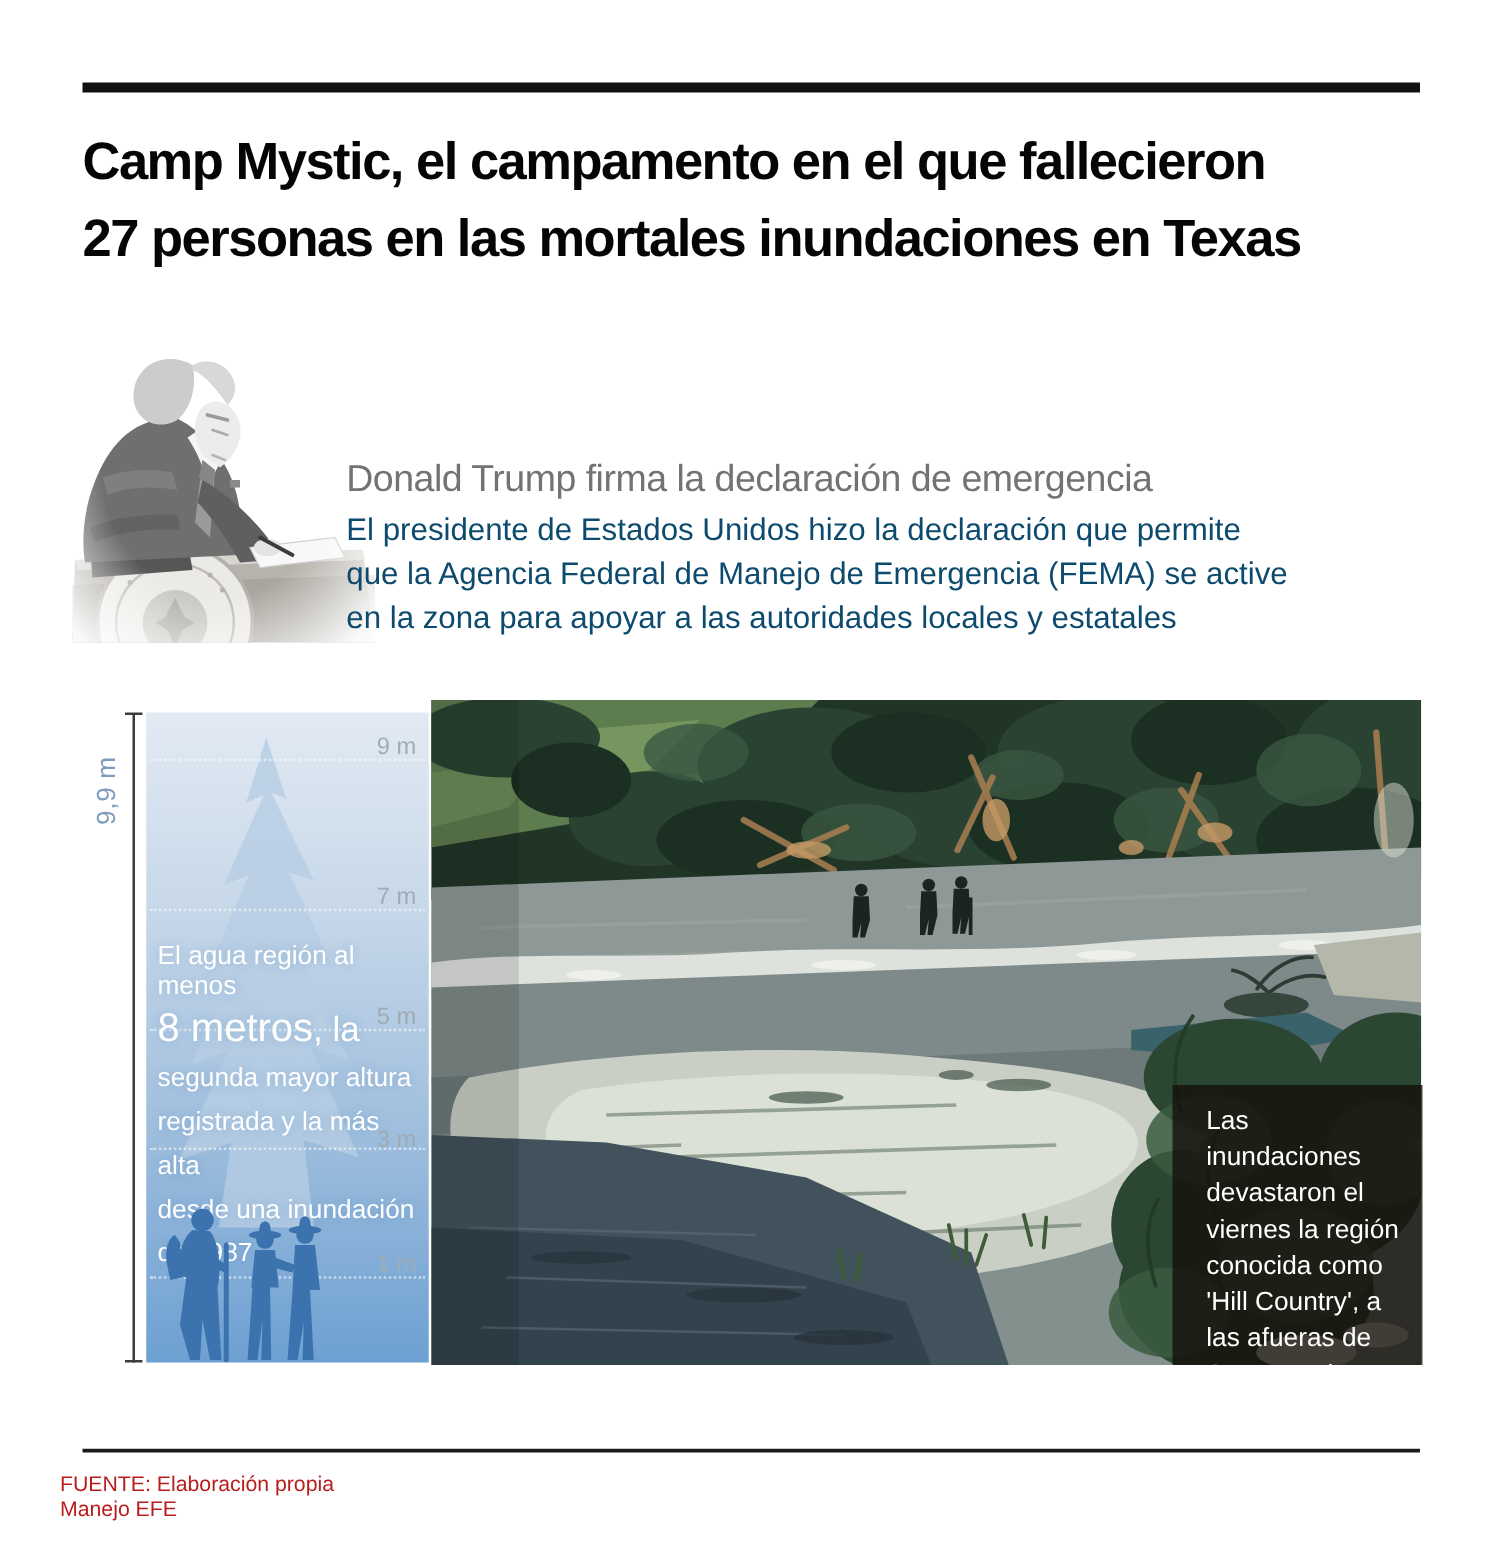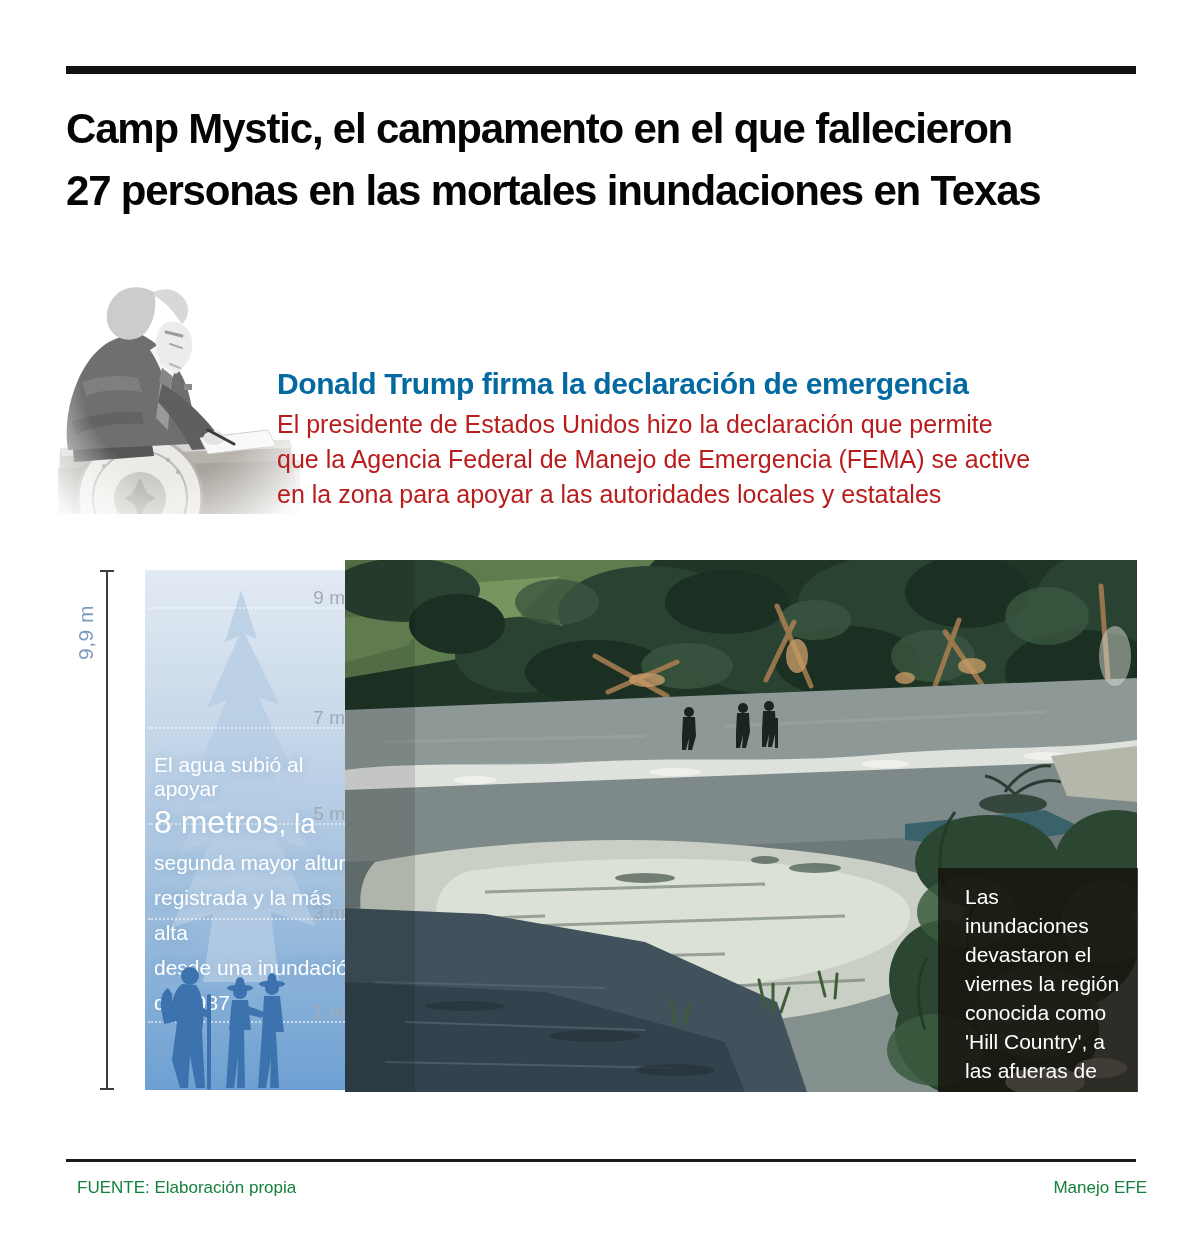--- a/index.html
+++ b/index.html
@@ -10,28 +10,28 @@
   
   .top-rule { position:absolute; left:66px; top:66px; width:1070px; height:8px; background:#111111; }
   .headline { position:absolute; left:66px; top:98px; width:1080px;
               font-size:42px; font-weight:bold; color:#050505; line-height:62px;
               letter-spacing:-1.2px; white-space:pre-line; }
 
   
   .trump-illo { position:absolute; left:58px; top:272px; width:242px; height:242px; }
   .trump-fade { position:absolute; inset:0;
                 background:radial-gradient(ellipse at 48% 42%, rgba(255,255,255,0) 52%, rgba(255,255,255,0.92) 92%, #ffffff 100%); }
-  .trump-heading { position:absolute; left:277px; top:367px; font-size:30px; font-weight:bold;
-                   color:#0369a1; letter-spacing:-0.4px;text-align:center; }
-  .trump-body { position:absolute; left:277px; top:407px; font-size:25px; color:#b91c1c;
+  .trump-heading { position:absolute; left:277px; top:367px; font-size:30px; font-weight:normal;
+                   color:#737373; letter-spacing:-0.4px;text-align:center; }
+  .trump-body { position:absolute; left:277px; top:407px; font-size:25px; color:#0c4a6e;
                 line-height:35px; white-space:pre-line; }
 
   
-  .scale-panel { position:absolute; left:117px; top:570px; width:210px; height:520px;
-                 background:linear-gradient(180deg,#e2eaf3 0%, #c9d9ea 28%, #a2c0de 62%, #6da0d2 100%);margin-left:28px; }
+  .scale-panel { position:absolute; left:117px; top:570px; width:226px; height:520px;
+                 background:linear-gradient(180deg,#e2eaf3 0%, #c9d9ea 28%, #a2c0de 62%, #6da0d2 100%); }
   .tree-svg { position:absolute; left:0; top:14px; width:226px; height:400px; }
   .dash-line { position:absolute; left:3px; width:220px; border-top:2px dotted rgba(255,255,255,0.55); }
   .dl-9 { top:37px; } .dl-7 { top:157px; } .dl-5 { top:253px; } .dl-3 { top:348px; } .dl-1 { top:451px; }
   .tick-label { position:absolute; right:10px; transform:translateY(-105%); font-size:19px; color:#a0abb4; }
   .tl-9 { top:40px; } .tl-7 { top:160px; } .tl-5 { top:256px; } .tl-3 { top:355px; } .tl-1 { top:454px; }
   .scale-text { position:absolute; left:9px; top:183px; width:212px; color:#ffffff;
                 text-shadow:0 0 8px rgba(90,140,190,0.35); }
   .scale-intro { font-size:21px; margin-bottom:3px; }
   .scale-big-line { margin-bottom:4px; }
   .scale-big { font-size:32px; }
@@ -48,22 +48,22 @@
 
   
   .photo { position:absolute; left:345px; top:560px; width:792px; height:532px; overflow:hidden; }
   .photo svg { display:block; width:792px; height:532px; }
   .photo-caption { position:absolute; left:938px; top:868px; width:200px; height:224px;
                    background:rgba(20,16,10,0.78); color:#ffffff; font-size:21px; line-height:29px;
                    padding:14px 10px 0 27px; white-space:pre-line; }
 
   
   .bottom-rule { position:absolute; left:66px; top:1159px; width:1070px; height:3px; background:#1c1c1c; }
-  .footer-row { position:absolute; left:77px; top:1178px; width:1070px; display:flex;
-                justify-content:space-between; font-size:17px; color:#15803d; }
+  .footer-row { position:absolute; left:48px; top:1178px; width:1070px; display:flex;
+                justify-content:space-between; font-size:17px; color:#b91c1c;flex-direction:column; }
 </style>
 </head>
 <body>
 
 <div class="canvas">
 
   <div class="top-rule"></div>
 
   <h1 class="headline">Camp Mystic, el campamento en el que fallecieron
 27 personas en las mortales inundaciones en Texas</h1>
@@ -136,21 +136,21 @@
     <div class="dash-line dl-3"></div>
     <div class="dash-line dl-1"></div>
 
     <div class="tick-label tl-9">9 m</div>
     <div class="tick-label tl-7">7 m</div>
     <div class="tick-label tl-5">5 m</div>
     <div class="tick-label tl-3">3 m</div>
     <div class="tick-label tl-1">1 m</div>
 
     <div class="scale-text">
-      <div class="scale-intro">El agua subió al apoyar</div>
+      <div class="scale-intro">El agua región al menos</div>
       <div class="scale-big-line"><span class="scale-big">8 metros</span><span class="scale-big-suffix">, la</span></div>
       <div class="scale-rest">segunda mayor altura
 registrada y la más alta
 desde una inundación
 de 1987</div>
     </div>
 
     <svg class="scouts-svg" viewBox="0 0 140 126">
       <g fill="#3c73ae">
 

